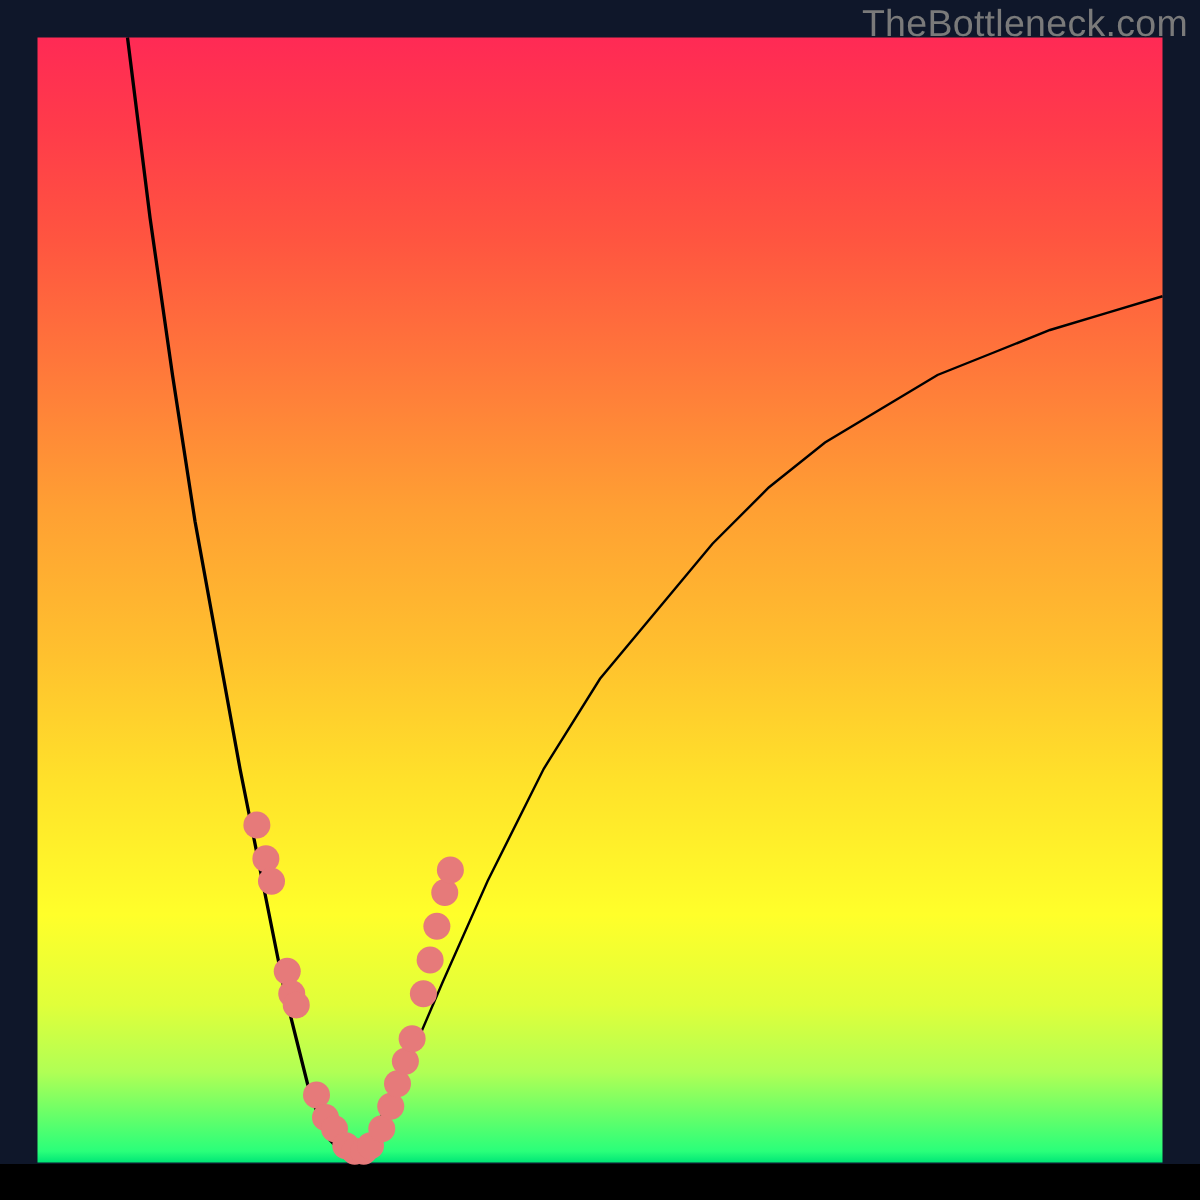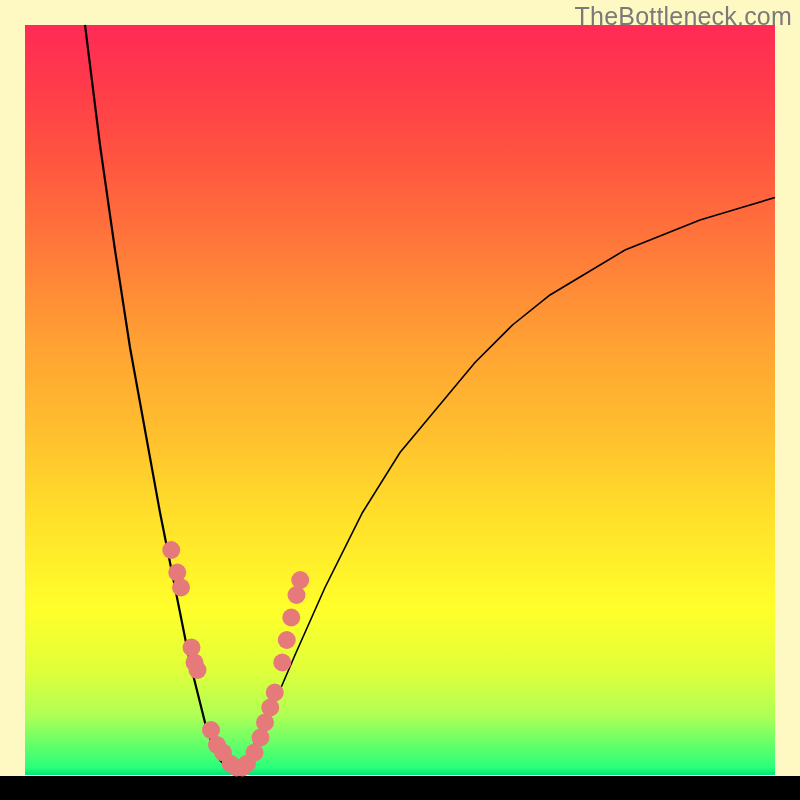--- a/index.html
+++ b/index.html
@@ -10,21 +10,21 @@
     overflow: hidden;
     background: #000;
     font-family: Arial, Helvetica, sans-serif;
   }
   .frame {
     position: absolute;
     left: 0;
     top: 0;
     width: 800px;
     height: 776px;
-    background: #fef9c3;
+    background: #0f172a;
   }
   .plot-area {
     position: absolute;
     left: 25px;
     top: 25px;
     width: 750px;
     height: 750px;
     background: linear-gradient(
       to bottom,
       #ff2a55 0%,

